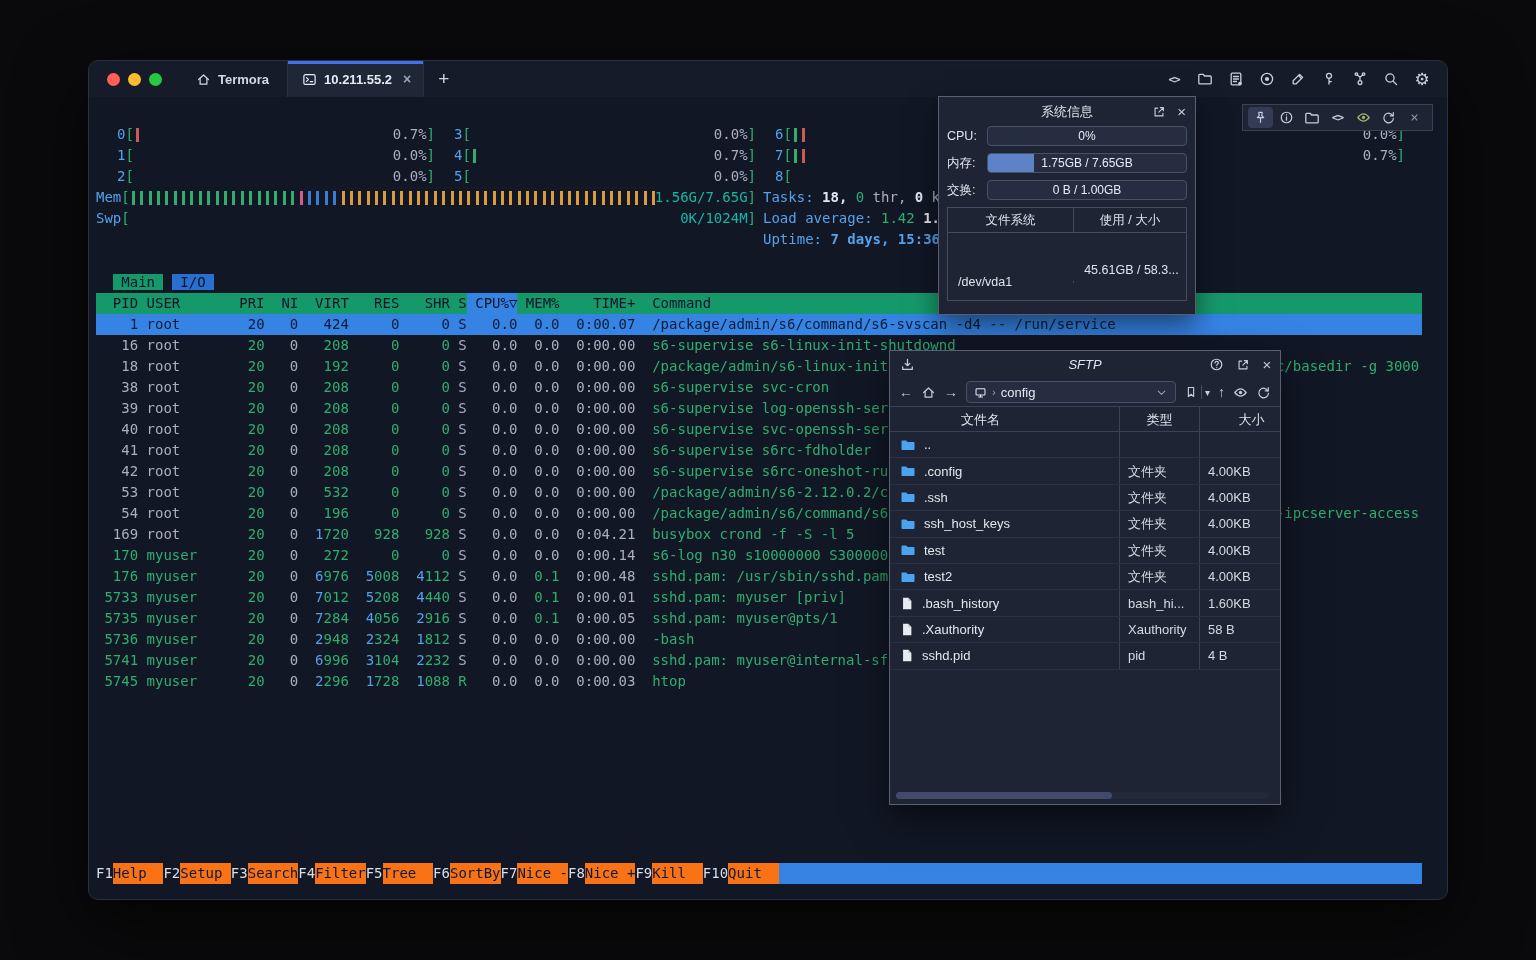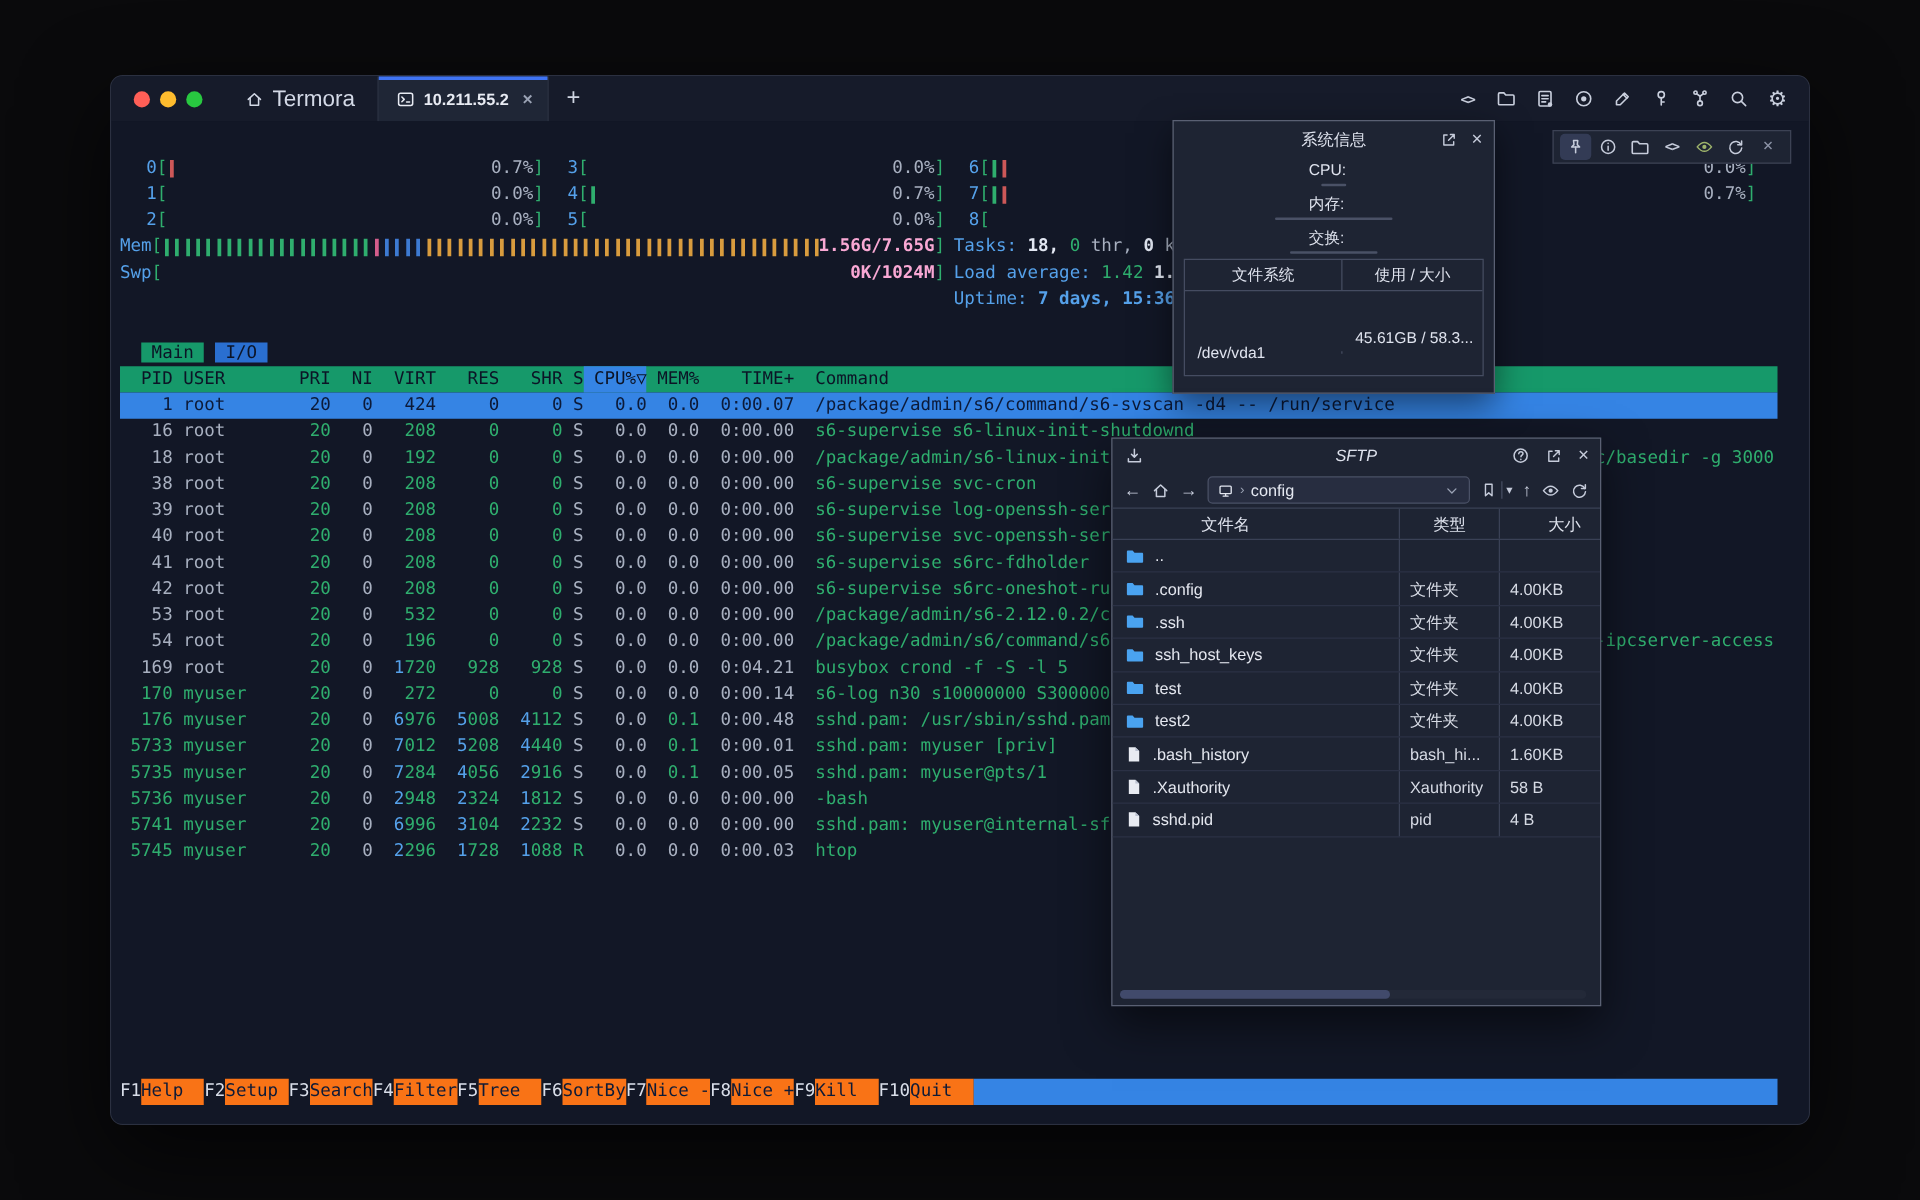--- a/index.html
+++ b/index.html
@@ -5,21 +5,21 @@
   * { margin:0; padding:0; box-sizing:border-box; }
   html,body { background:#0a0a0c; }
   .stage { position:relative; width:1536px; height:960px; background:#0a0a0c; overflow:hidden; font-family:"Liberation Sans",sans-serif; }
   .window { position:absolute; left:88px; top:60px; width:1360px; height:840px; border-radius:10px; background:#121726; overflow:hidden; border:1px solid #2b3040; box-shadow:0 24px 70px rgba(0,0,0,.65); }
 
   
   .titlebar { position:absolute; left:0; top:0; right:0; height:36px; background:#161b2a; display:flex; align-items:stretch; }
   .lights { display:flex; align-items:center; gap:8px; padding:0 16px 0 18px; }
   .light { width:13px; height:13px; border-radius:50%; }
   .l-red{background:#ff5f57}.l-yellow{background:#febc2e}.l-green{background:#28c840}
-  .home-tab { display:flex; align-items:center; gap:7px; padding:0 18px; color:#d3d9e6; font-size:18px; font-weight:normal; }
+  .home-tab { display:flex; align-items:center; gap:7px; padding:0 18px; color:#d3d9e6; font-size:13px; font-weight:bold; }
   .tab { position:relative; display:flex; align-items:center; gap:7px; padding:0 12px 0 14px; background:#1f2636; color:#e8ebf3; font-size:13px; font-weight:bold; border-left:1px solid #2a3040; border-right:1px solid #2a3040; }
   .tab .accent { position:absolute; left:0; top:0; right:0; height:3px; background:#3f73f2; }
   .tab .close { margin-left:4px; color:#9aa2b4; font-size:14px; cursor:default; }
   .newtab { display:flex; align-items:center; padding:0 14px; color:#cfd5e2; font-size:19px; font-weight:300; }
   .tb-icons { margin-left:auto; display:flex; align-items:center; gap:13px; padding-right:16px; color:#c9cfdd; }
   .tbtn { display:flex; align-items:center; justify-content:center; width:18px; height:18px; }
   .icn { display:inline-flex; align-items:center; justify-content:center; }
   .tglyph { font-family:"DejaVu Sans Mono",monospace; font-size:11px; font-weight:bold; letter-spacing:-1px; }
   .g17 { font-size:17px; line-height:1; }
 
@@ -28,21 +28,21 @@
   .tline { position:absolute; white-space:pre; }
   .c-gray{color:#a8b0c0}.c-green{color:#2fae6e}.c-blue{color:#55a1ea}
   .c-white{color:#e2e7f2;font-weight:bold}.c-lblue{color:#55a1ea;font-weight:bold}
   .meter { position:absolute; display:flex; white-space:pre; }
   .m-num{color:#55a1ea}.m-br{color:#2fae6e}
   .m-bar{flex:1;overflow:hidden;display:flex;align-items:center}
   .tick{flex:0 0 8.4px;height:14px;position:relative}
   .tick::before{content:"";position:absolute;left:2px;top:0;width:3px;height:14px;background:currentColor}
   .t-green{color:#2fae6e}.t-red{color:#cd5858}.t-blue{color:#3d7ad1}.t-orange{color:#d89c3e}.t-pink{color:#d45d8c}
   .m-pct{color:#a8b0c0}
-  .m-val{color:#f9a8d4;font-weight:bold}
+  .m-val{color:#14b8a6;font-weight:normal}
 
   .stabs { position:absolute; left:7px; top:175px; white-space:pre; }
   .stab0 { background:#16996a; color:#0c1426; }
   .stab1 { background:#2a6fd0; color:#0c1426; }
 
   .ptable { position:absolute; left:7px; top:196px; width:1326px; }
   .prow { display:flex; height:21px; white-space:pre; }
   .prow>span { overflow:visible; }
   .phead { background:#16996a; color:#0c1426; }
   .phead .hl-blue { background:#3584e4; }
@@ -61,21 +61,21 @@
 
   .fbar { position:absolute; left:7px; top:766px; width:1326px; height:21px; display:flex; white-space:pre; }
   .fk { color:#d9dee9; }
   .fa { background:#f97316; color:#0c1a38; width:6ch; }
   .ffill { flex:1; background:#3584e4; }
 
   
   .sysinfo { position:absolute; left:849px; top:-1px; width:258px; height:219px; background:#1e2433; border:1px solid #5a6073; box-shadow:0 10px 26px rgba(0,0,0,.5); font-family:"Liberation Sans",sans-serif; font-size:13px; color:#dfe3ee; z-index:5; }
   .si-title { height:29px; display:flex; align-items:center; justify-content:center; position:relative; }
   .si-ticons { position:absolute; right:9px; top:0; height:100%; display:flex; align-items:center; gap:11px; color:#c6ccdb; }
-  .si-row { display:flex; align-items:center; margin:0 8px 7px; height:20px;flex-direction:column; }
+  .si-row { display:flex; align-items:center; margin:0 8px 7px; height:20px; }
   .si-label { width:40px; font-size:12.5px; }
   .si-bar { flex:1; height:20px; background:#272d40; border:1px solid #4a5166; border-radius:4px; position:relative; overflow:hidden; }
   .si-fill { position:absolute; left:0; top:0; bottom:0; background:#5e82c8; }
   .si-text { position:relative; text-align:center; line-height:18px; font-size:12px; color:#e8ecf5; }
   .si-table { margin:2px 8px 0; height:94px; border:1px solid #454c61; font-size:12.5px; display:flex; flex-direction:column;gap:24px; }
   .si-thead { display:flex; height:25px; border-bottom:1px solid #454c61; align-items:center; text-align:center; }
   .si-thead>div:first-child { flex:0 0 53%; border-right:1px solid #454c61; align-self:stretch; display:flex; align-items:center; justify-content:center; }
   .si-thead>div:last-child { flex:1; }
   .si-trow { display:flex; height:26px; align-items:center; }
   .si-trow>div:first-child { flex:0 0 53%; padding-left:10px; align-self:stretch; display:flex; align-items:center; border-right:1px solid #454c61;margin-top:24px; }

